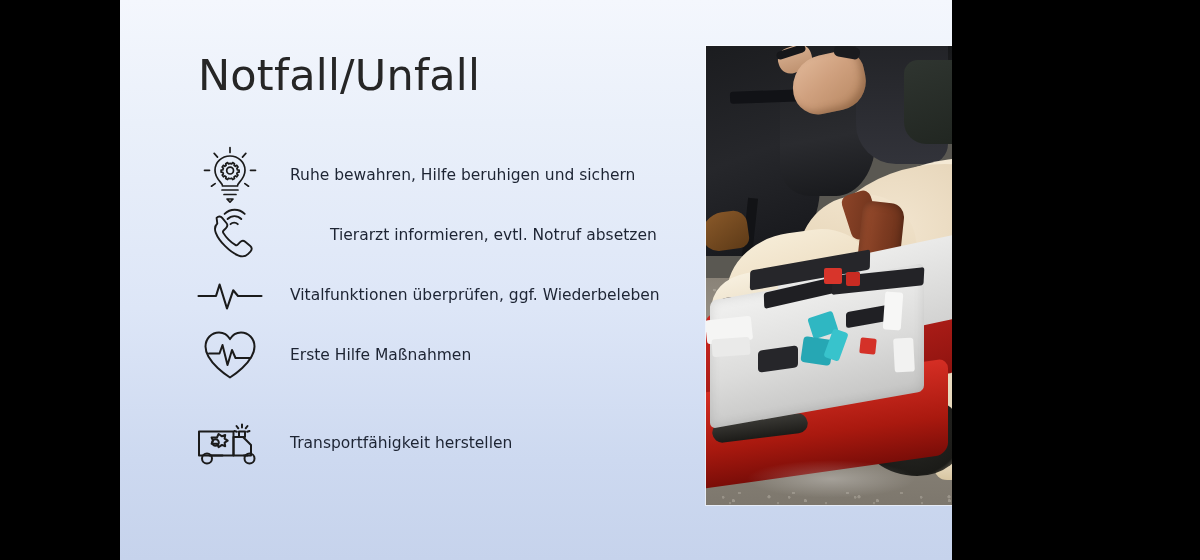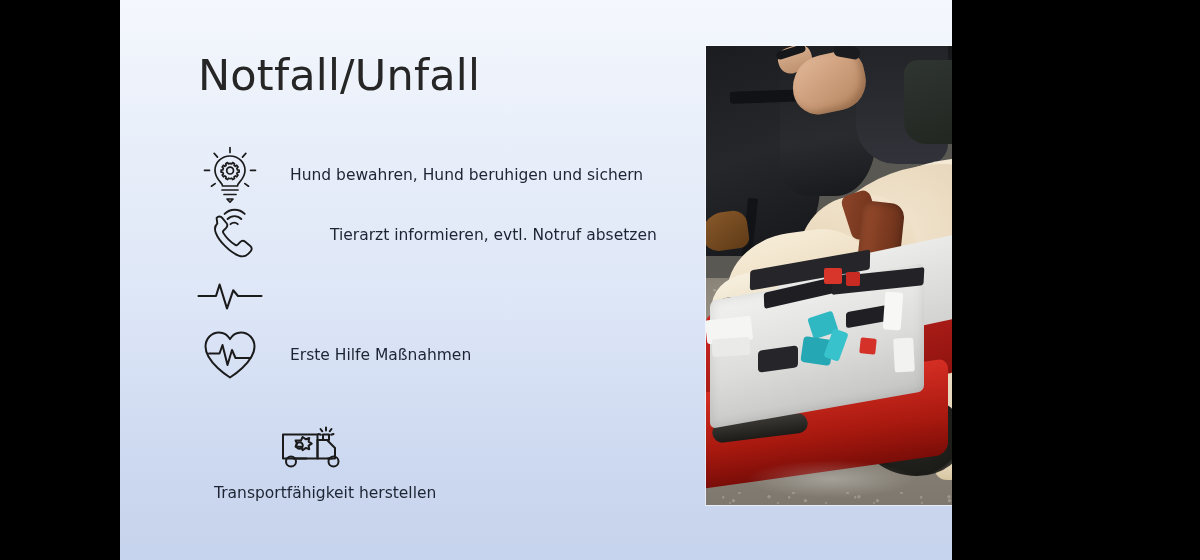--- a/index.html
+++ b/index.html
@@ -36,21 +36,21 @@
   .bullet .txt {
     font-size:15.5px; color:#1d2433; white-space:nowrap;
     font-family:"DejaVu Sans", sans-serif;
     margin-left:22px;
   }
 
   .b0 { top:0px; }
   .b1 { top:60px;gap:40px; }
   .b2 { top:120px; }
   .b3 { top:180px;justify-content:flex-end; }
-  .b4 { top:268px;flex-direction:column; }
+  .b4 { top:268px; }
 
   
   #photo {
     position:absolute; left:586px; top:46px; width:338px; height:459px;
     background:#5a5852; overflow:hidden;
     box-shadow:0 0 0 1px rgba(255,255,255,.55);
   }
   #photo .layer { position:absolute; }
 
   
@@ -197,41 +197,42 @@
       <div class="bullet b0">
         <span class="ico">
           <svg width="56" height="58" viewBox="0 0 56 58" fill="none" stroke="#1b1b1b" stroke-width="1.7" stroke-linecap="round" stroke-linejoin="round">
             <path d="M28 10c-8.3 0-15 6.4-15 14.3 0 5.1 2.7 8.8 5.2 11.6 1.4 1.6 2.3 2.8 2.3 4.1h15c0-1.3.9-2.5 2.3-4.1C40.3 33.1 43 29.4 43 24.3 43 16.4 36.3 10 28 10z"></path>
             <path d="M20 44h16M22 48.5h12M25 53h6l-3 3.2z"></path>
             <path d="M28 1.5v5M12.2 7.4l3.3 3.7M43.8 7.4l-3.3 3.7M2.5 24.3h5M53.5 24.3h-5M9.5 40.2l3.6-2.6M46.5 40.2l-3.6-2.6"></path>
             <path d="M28.1 17.4l1.6.55.95-1.4 1.85 1.1-.45 1.6 1.35 1.05 1.35-1 1.25 1.75-1.15 1.2.55 1.6 1.7.15v2.15l-1.7.15-.55 1.6 1.15 1.2-1.25 1.75-1.35-1-1.35 1.05.45 1.6-1.85 1.1-.95-1.4-1.6.55-1.6-.55-.95 1.4-1.85-1.1.45-1.6-1.35-1.05-1.35 1-1.25-1.75 1.15-1.2-.55-1.6-1.7-.15v-2.15l1.7-.15.55-1.6-1.15-1.2 1.25-1.75 1.35 1 1.35-1.05-.45-1.6 1.85-1.1.95 1.4z"></path>
             <circle cx="28.1" cy="24.6" r="3.4"></circle>
           </svg>
         </span>
-        <span class="txt">Hund bewahren, Hund beruhigen und sichern</span>
+        <span class="txt">Ruhe bewahren, Hilfe beruhigen und sichern</span>
       </div>
 
       <div class="bullet b1">
         <span class="ico">
           <svg width="54" height="54" viewBox="0 0 54 54" fill="none" stroke="#1b1b1b" stroke-width="1.9" stroke-linecap="round" stroke-linejoin="round">
             <path d="M13.6 9.8c1.9-1.9 4.2-1.6 5.6.1l4.2 5.1c1.3 1.6 1.1 3.6-.4 5.1l-2.4 2.4c-.7.7-.8 1.6-.3 2.4 1.2 2.1 3 4.4 5.3 6.7 2.3 2.3 4.6 4.1 6.7 5.3.8.5 1.7.4 2.4-.3l2.4-2.4c1.5-1.5 3.5-1.7 5.1-.4l5.1 4.2c1.7 1.4 2 3.7.1 5.6l-2.5 2.5c-2.3 2.3-5.7 2.9-9.3 1.5-4.2-1.6-9-5-13.4-9.4-4.4-4.4-7.8-9.2-9.4-13.4-1.4-3.6-.8-7 1.5-9.3z"></path>
             <path d="M27.5 16.2c2.1-2.1 5.2-2.1 7.3 0"></path>
             <path d="M24.6 11c3.9-3.9 9.8-3.9 13.7 0"></path>
             <path d="M21.6 5.9c5.6-5.6 14.5-5.6 20.1 0"></path>
           </svg>
         </span>
         <span class="txt">Tierarzt informieren, evtl. Notruf absetzen</span>
       </div>
 
       <div class="bullet b2">
         <span class="ico">
           <svg width="66" height="40" viewBox="0 0 66 40" fill="none" stroke="#1b1b1b" stroke-width="2.1" stroke-linecap="round" stroke-linejoin="round">
             <path d="M1.5 21h17.5l3.6-11.5L30 33.5l6.2-18.2L41 21h23.5"></path>
           </svg>
         </span>
+        <span class="txt">Vitalfunktionen überprüfen, ggf. Wiederbeleben</span>
       </div>
 
       <div class="bullet b3">
         <span class="ico">
           <svg width="56" height="52" viewBox="0 0 56 52" fill="none" stroke="#1b1b1b" stroke-width="2" stroke-linecap="round" stroke-linejoin="round">
             <path d="M28 48.5S3.5 33.6 3.5 17.6C3.5 9.6 9.6 3.5 17 3.5c4.6 0 8.7 2.6 11 6.6 2.3-4 6.4-6.6 11-6.6 7.4 0 13.5 6.1 13.5 14.1 0 16-24.5 30.9-24.5 30.9z"></path>
             <path d="M7 24.5h10.5l3-8.5 5 20 4.5-15 3.5 8h15"></path>
           </svg>
         </span>
         <span class="txt">Erste Hilfe Maßnahmen</span>

